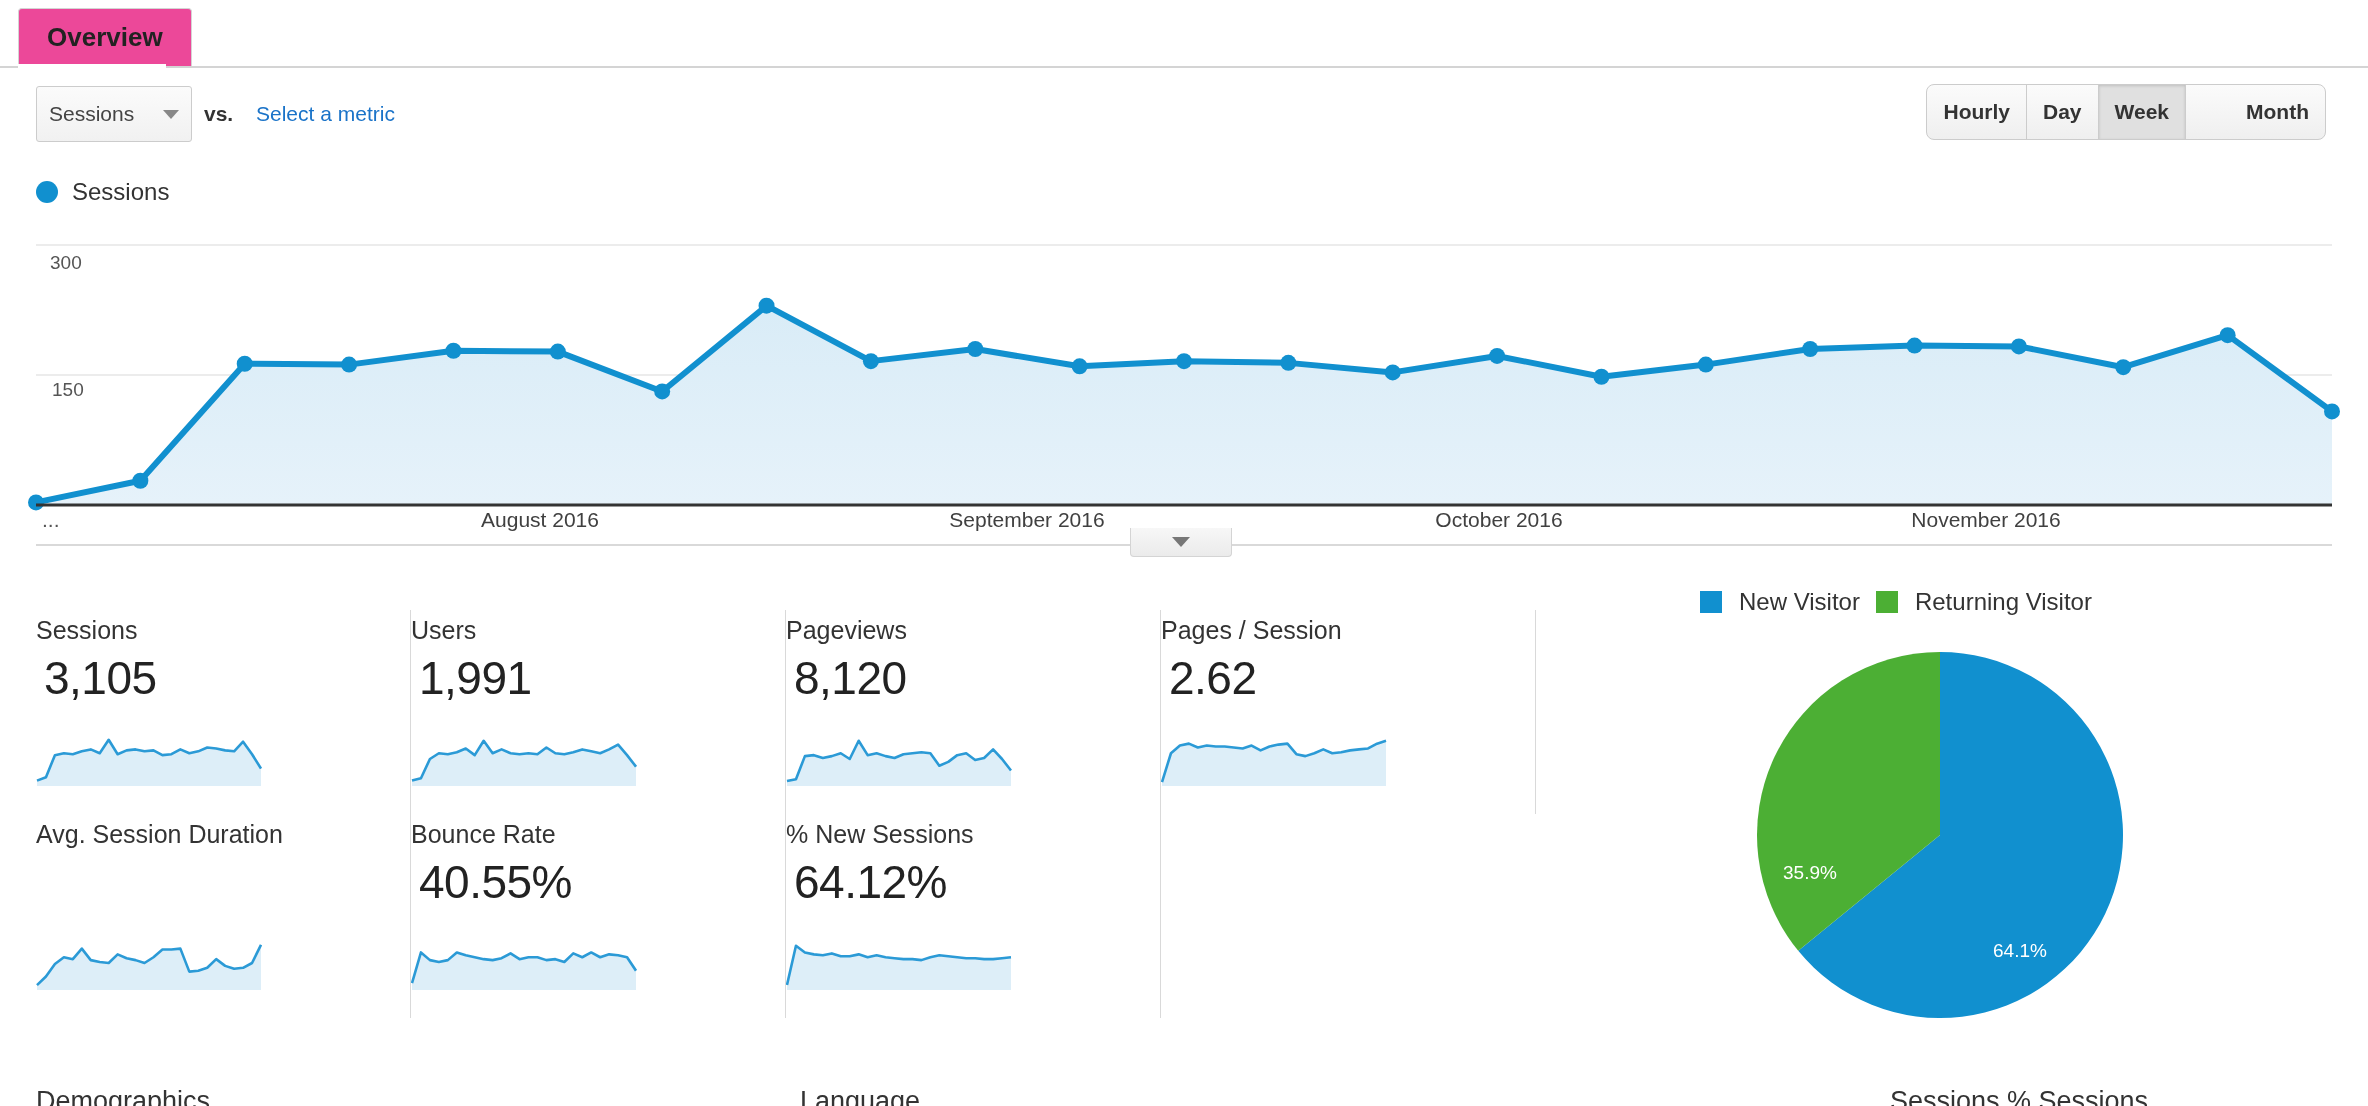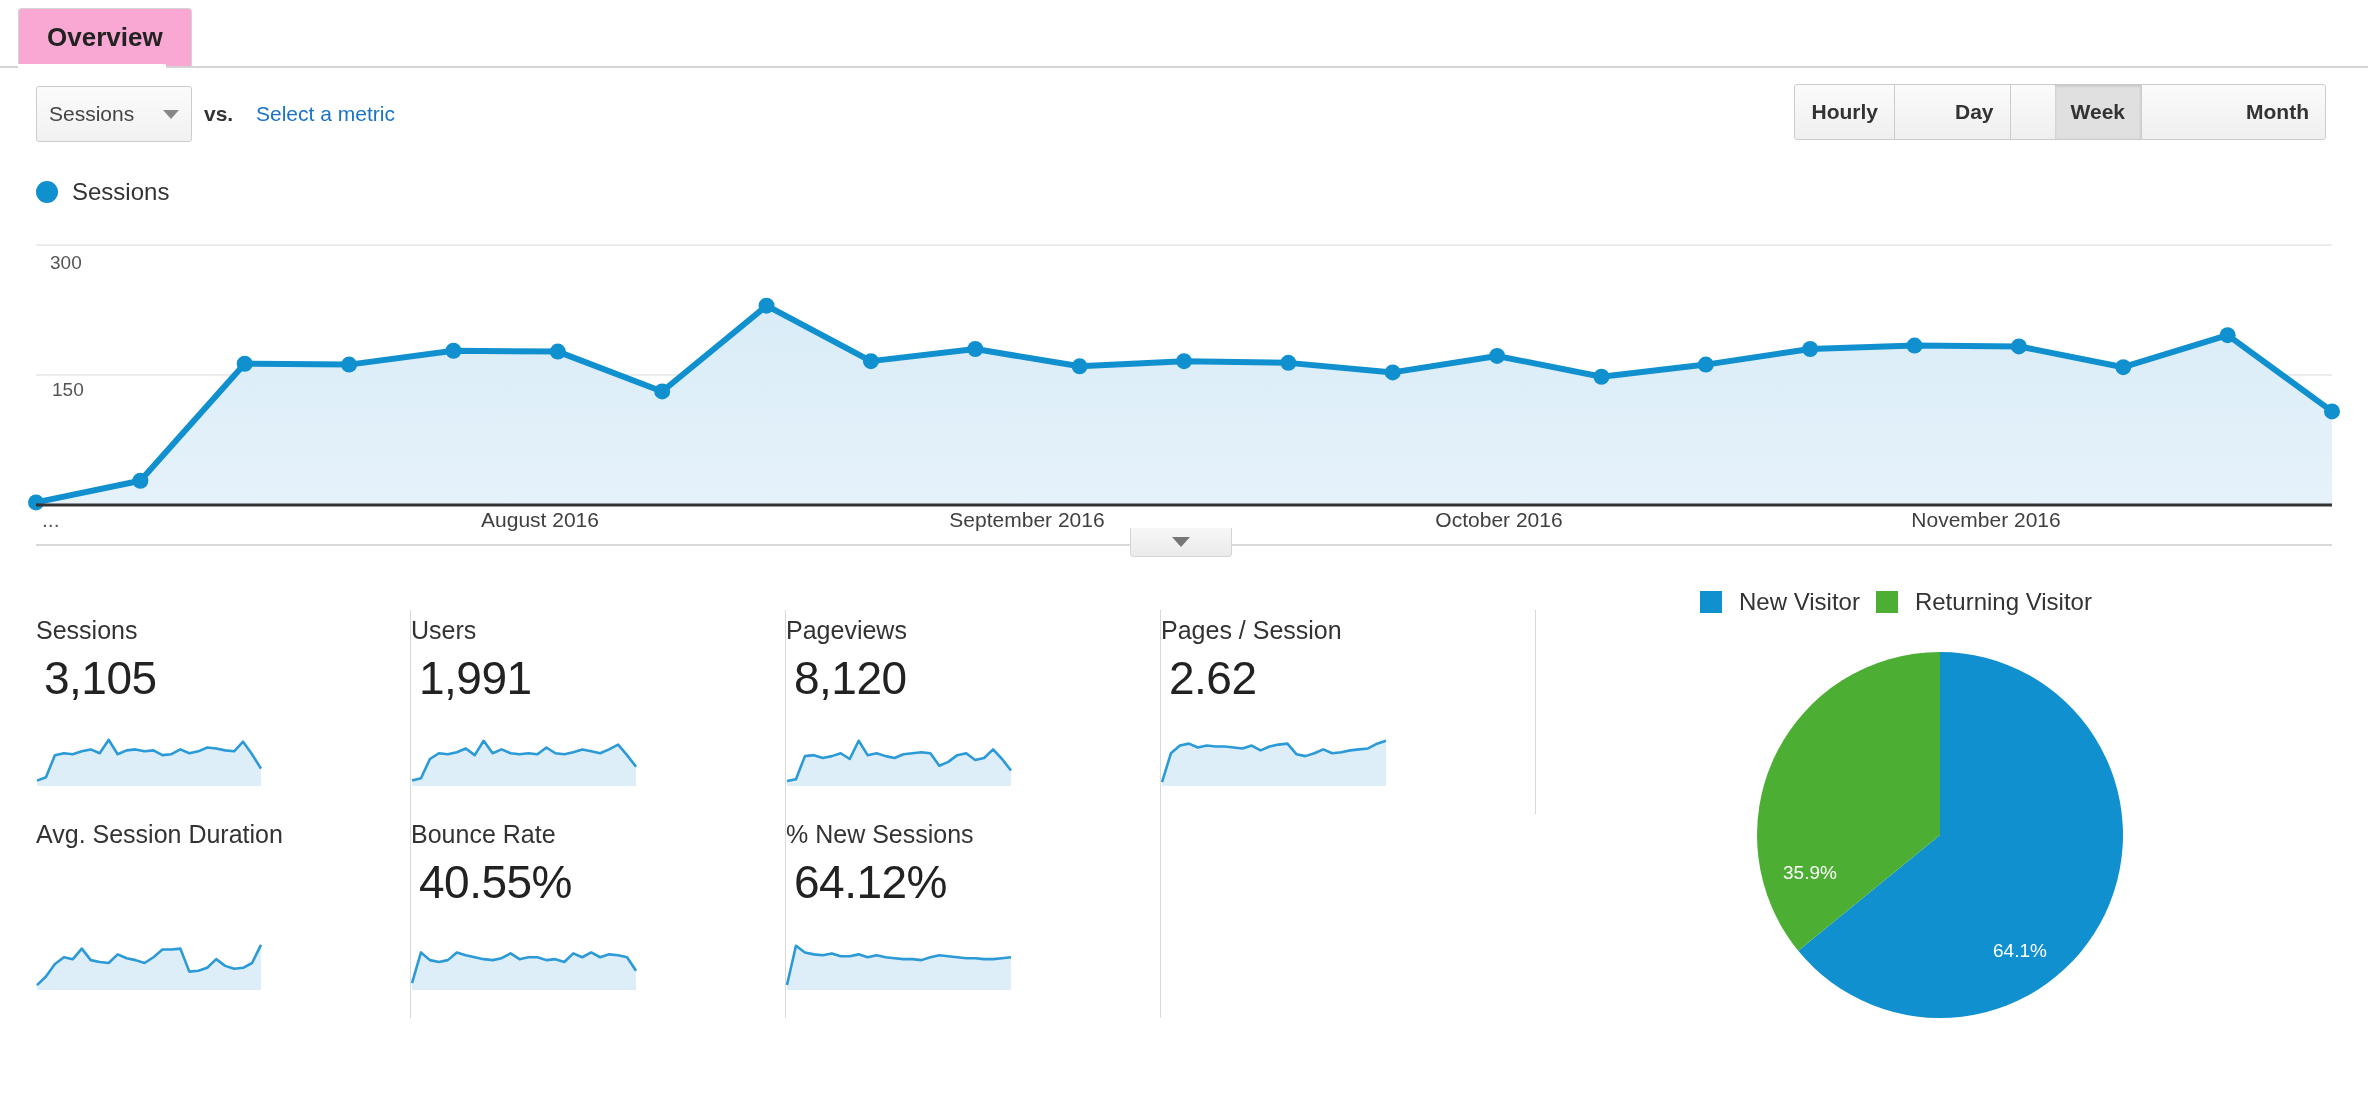--- a/index.html
+++ b/index.html
@@ -30,21 +30,21 @@
     background: #d4d4d4;
   }
   .tab {
     position: absolute;
     left: 18px; top: 8px;
     height: 58px;
     padding: 16px 28px;
     box-sizing: border-box;
     display: flex;
     align-items: center;
-    background: #f9a8d4;
+    background: #ec4899;
     border: 1px solid #d4d4d4;
     border-bottom: none;
     border-radius: 4px 4px 0 0;
     font-size: 26px;
     font-weight: bold;
     color: #222222;
     z-index: 3;
   }
   .tab-cover {
     position: absolute;
@@ -97,24 +97,23 @@
     text-decoration: none;
     cursor: pointer;
   }
 
   
   .period-group {
     position: absolute;
     right: 42px; top: 84px;
     display: flex;
     border: 1px solid #cccccc;
-    border-radius: 3px;
+    border-radius: 8px;
     overflow: hidden;
     background: linear-gradient(#fbfbfb, #efefef);
-    gap: 44px;
   }
   .period-btn {
     padding: 0 16px;
     height: 54px;
     display: flex;
     align-items: center;
     justify-content: center;
     font-size: 21px;
     font-weight: bold;
     color: #333333;
@@ -425,14 +424,19 @@
   </div>
   <div class="pie-wrap">
     <svg id="pie-svg" width="370" height="370">
         <path d="M 185 185 L 185 2 A 183 183 0 1 1 43.265939983631824 300.7603396301019 Z" fill="#1190cf"></path>
         <path d="M 185 185 L 43.265939983631824 300.7603396301019 A 183 183 0 0 1 184.9999999999998 2 Z" fill="#4caf34"></path>
       </svg>
     <span class="pie-pct" id="pie-pct-green" style="left: 28px; top: 212px;">35.9%</span>
     <span class="pie-pct" id="pie-pct-blue" style="left: 238px; top: 290px;">64.1%</span>
   </div>
 
+  <div class="bottom-cut">
+    <span class="cut-title" style="left:36px;">Demographics</span>
+    <span class="cut-title" style="left:800px;">Language</span>
+    <span class="cut-title" style="left:1890px;">Sessions  % Sessions</span>
+  </div>
 
 </div>
 
 </body></html>

